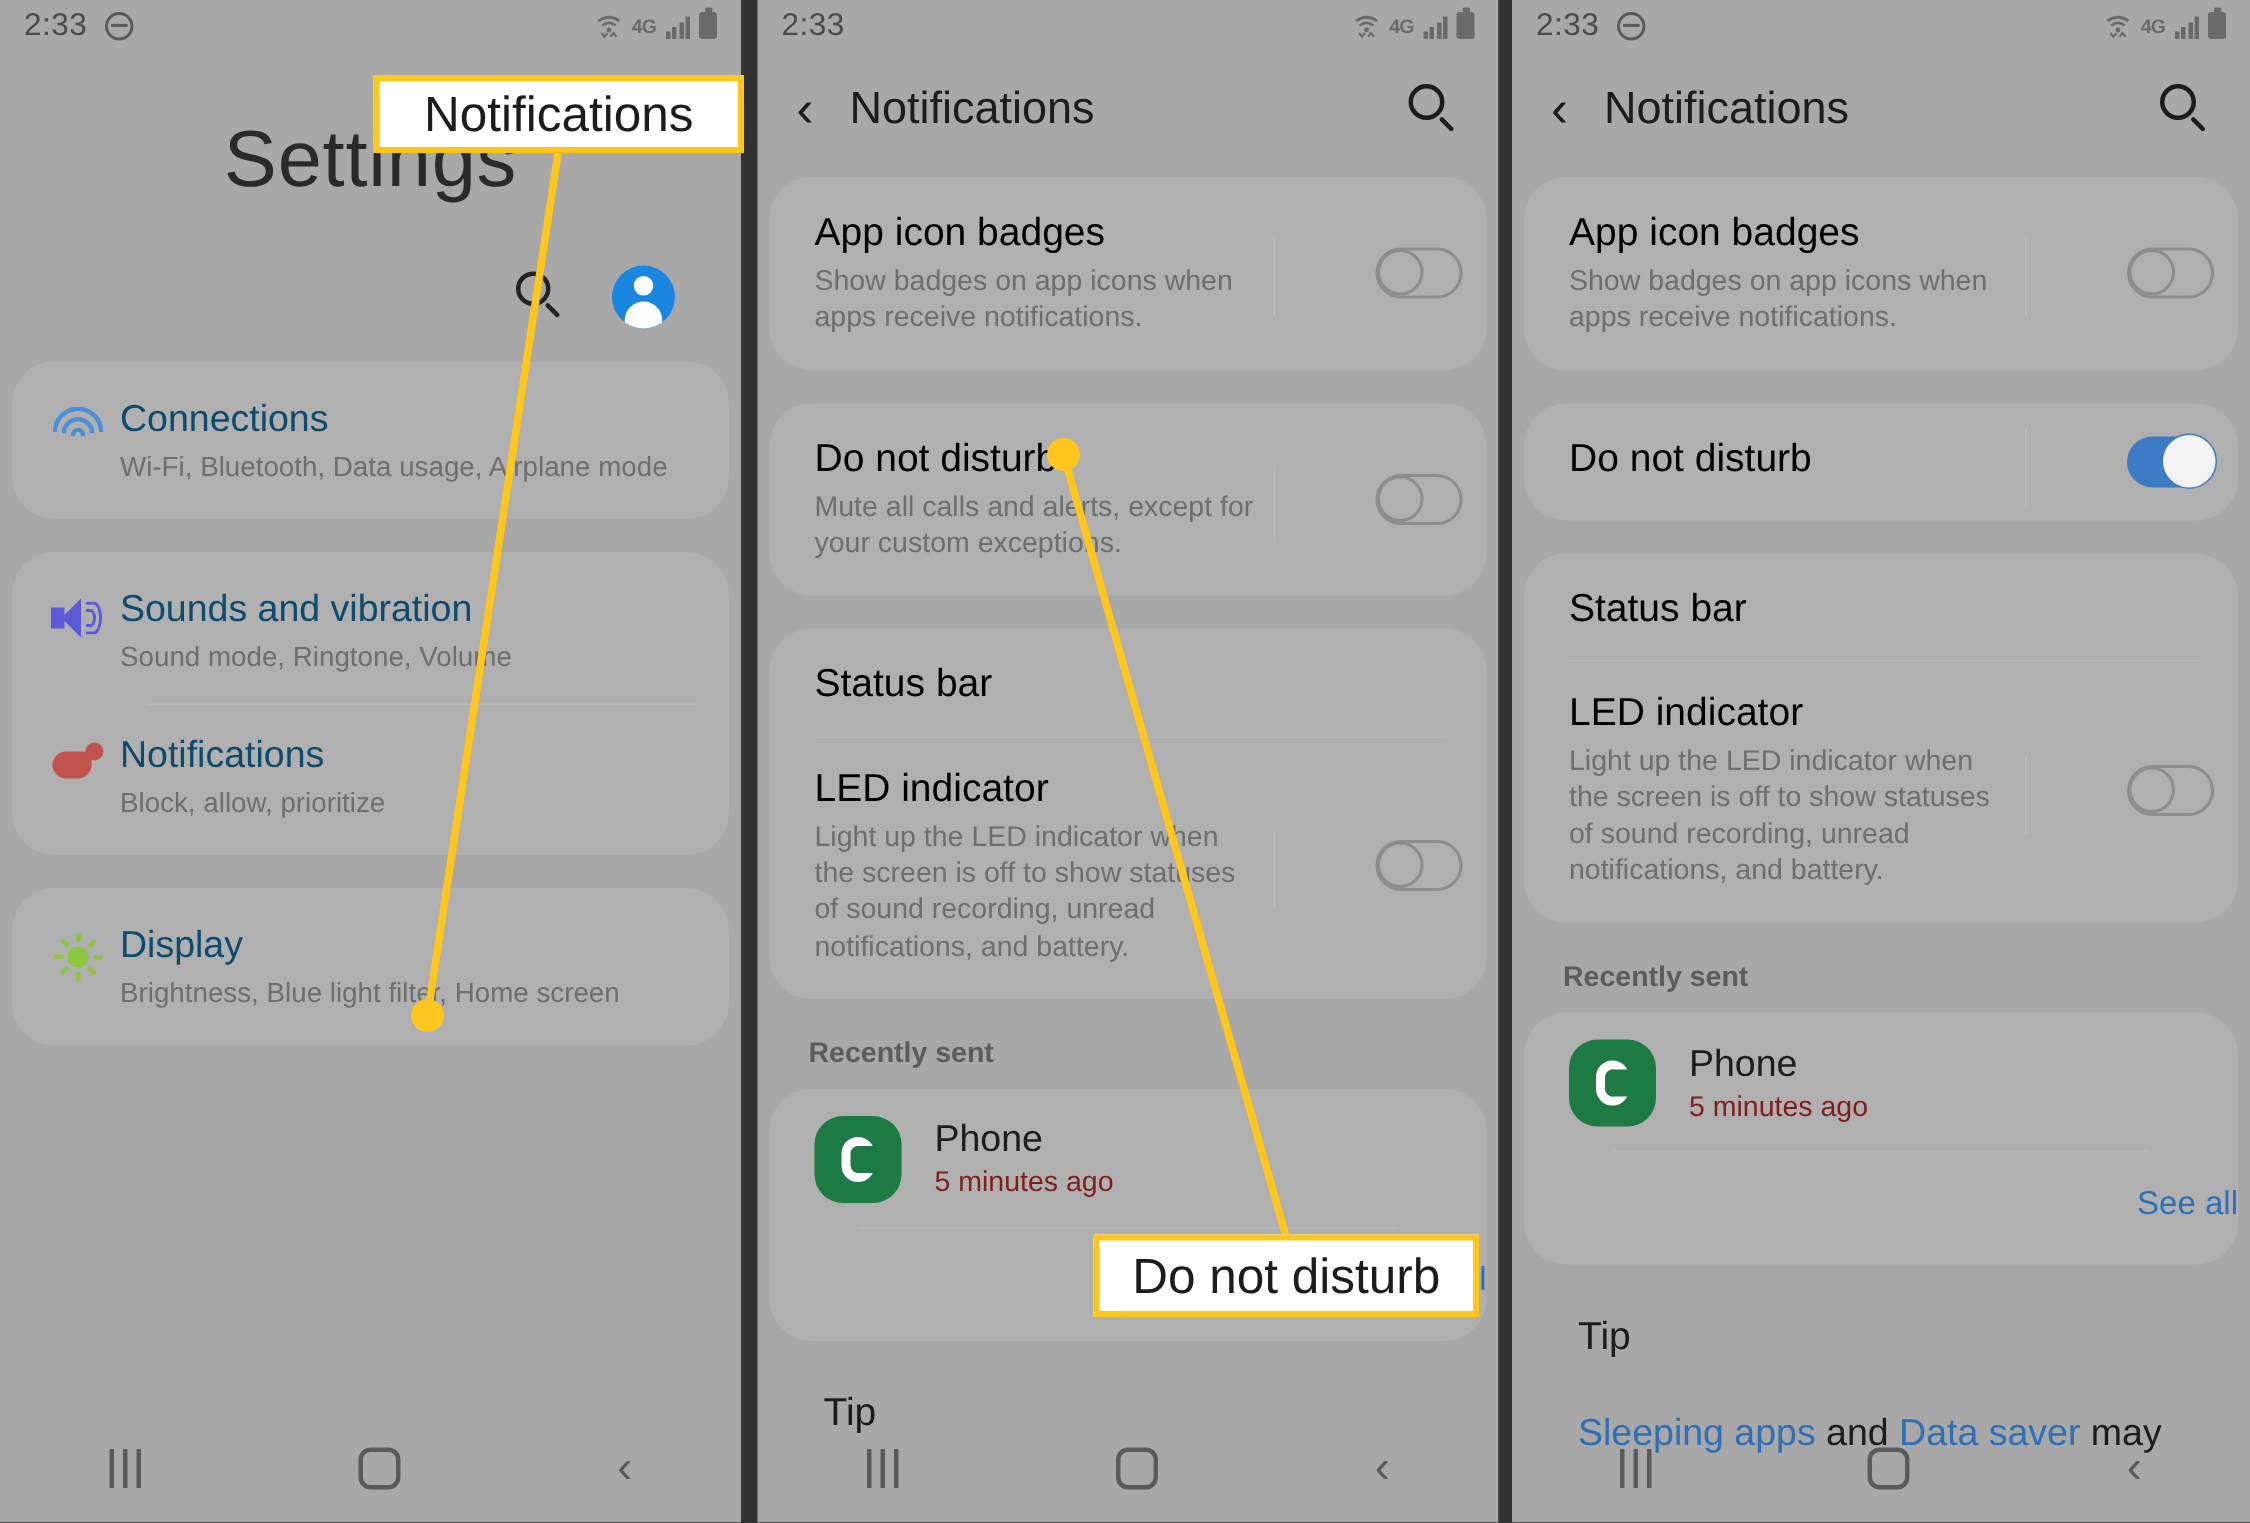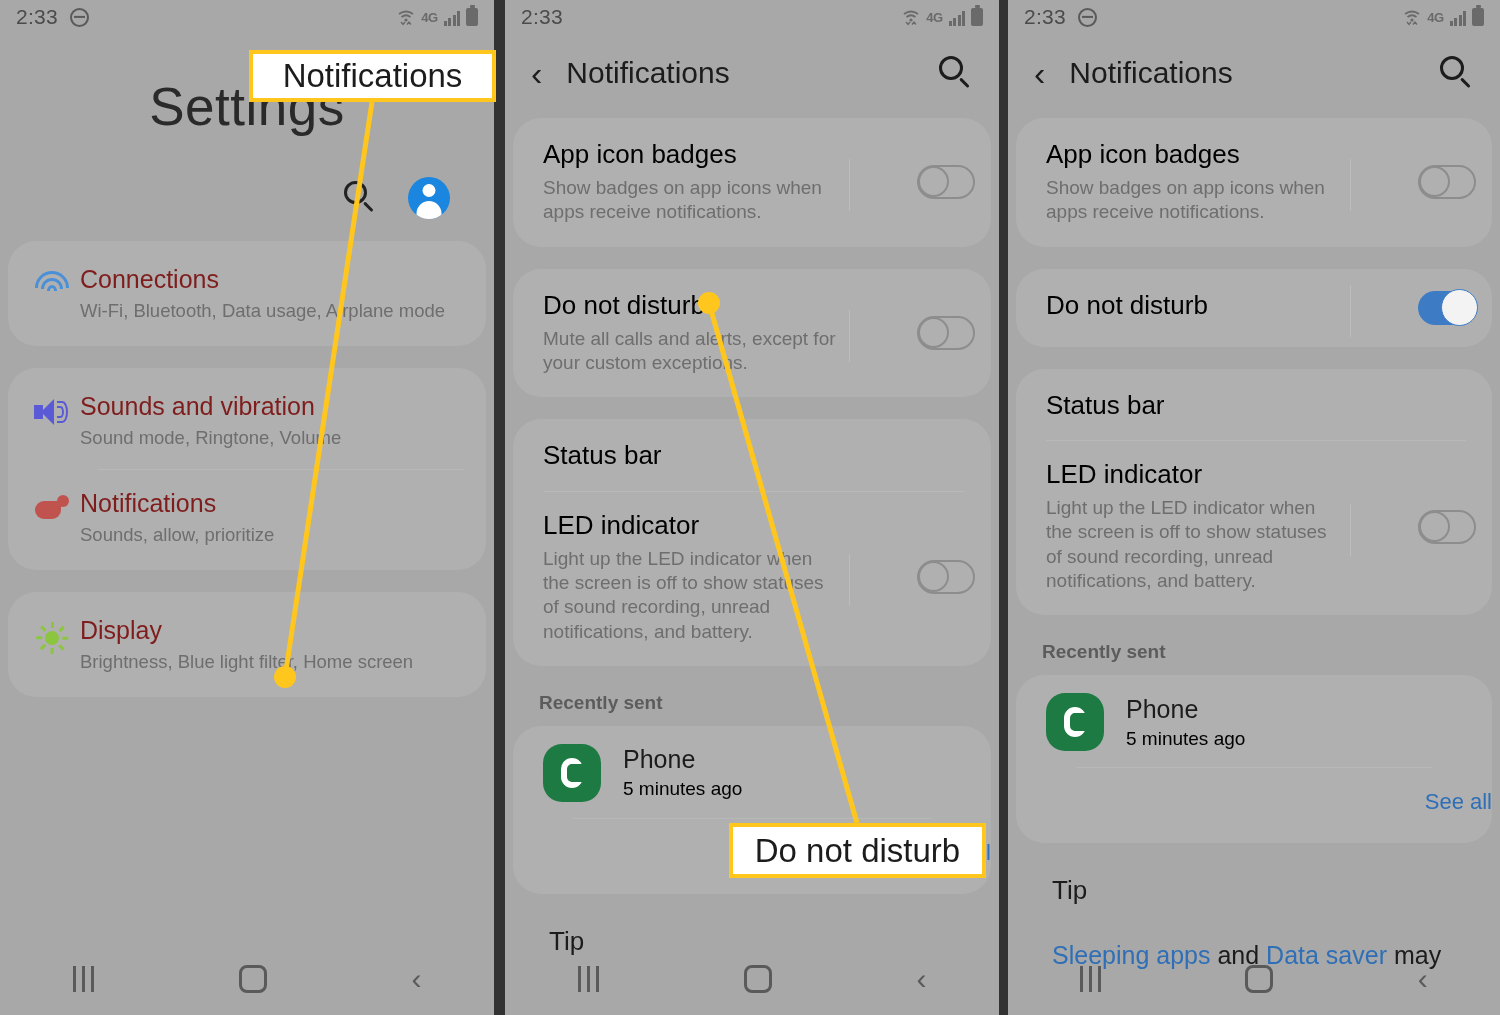--- a/index.html
+++ b/index.html
@@ -62,21 +62,21 @@
   .avatar::after{content:"";position:absolute;left:50%;top:24px;width:25px;height:22px;border-radius:13px 13px 0 0;background:#fff;transform:translateX(-50%);}
 
   .scard{
     margin:22px 8px 0 8px;background:#b0b0b0;border-radius:28px;
     padding:4px 0;
   }
   .srow{display:flex;align-items:flex-start;padding:20px 22px 20px 16px;position:relative;}
   .srow + .srow::before{content:"";position:absolute;left:90px;right:22px;top:0;height:1px;background:#b8b8b8;}
   .srow .sico{width:56px;flex:0 0 56px;display:flex;align-items:center;justify-content:center;padding-top:6px;}
   .srow .stxt{flex:1;}
-  .srow .stitle{font-size:25px;color:#7f1d1d;line-height:1.15;}
+  .srow .stitle{font-size:25px;color:#0c4a6e;line-height:1.15;}
   .srow .ssub{font-size:18.5px;color:#6e6e6e;margin-top:6px;line-height:1.2;}
 
   
   .ico-wifi{width:34px;height:26px;position:relative;}
   .ico-wifi i{position:absolute;left:50%;transform:translateX(-50%);border:3px solid #4a90d9;border-bottom:none;border-radius:50% 50% 0 0 / 100% 100% 0 0;box-sizing:border-box;}
   .ico-wifi i:nth-child(1){width:34px;height:17px;top:0;}
   .ico-wifi i:nth-child(2){width:22px;height:11px;top:7px;}
   .ico-wifi i:nth-child(3){width:10px;height:6px;top:14px;border-width:3px;}
   .ico-snd{width:36px;height:28px;position:relative;}
   .ico-snd .spk{position:absolute;left:0;top:7px;width:9px;height:14px;background:#5a5ad6;}
@@ -118,21 +118,21 @@
   .toggle.on{background:#3d7cc4;}
   .toggle.on::after{content:"";position:absolute;right:-2px;top:-2px;width:37px;height:37px;border-radius:50%;background:#f3f3f3;border:1.5px solid #3d7cc4;box-sizing:border-box;}
 
   .sect-label{font-size:19px;color:#5c5c5c;font-weight:bold;padding:26px 0 0 34px;}
   .approw{display:flex;align-items:center;padding:16px 16px 16px 30px;}
   .appicon{width:58px;height:58px;border-radius:19px;background:#1e7a43;position:relative;flex:0 0 58px;}
   .appicon::before{content:"";position:absolute;left:18px;top:14px;width:22px;height:30px;border:6px solid #fff;border-radius:11px;box-sizing:border-box;}
   .appicon::after{content:"";position:absolute;left:28px;top:20px;width:16px;height:18px;background:#1e7a43;}
   .appmeta{margin-left:22px;}
   .appname{font-size:25px;color:#1c1c1c;}
-  .apptime{font-size:19px;color:#000000;margin-top:4px;}
+  .apptime{font-size:19px;color:#7f1d1d;margin-top:4px;}
   .seeall-wrap{position:relative;padding:22px 0 26px 0;text-align:right;}
   .seeall-wrap::before{content:"";position:absolute;left:60px;right:60px;top:0;height:1px;background:#b8b8b8;}
   .seeall{font-size:22px;color:#2e6fb7;}
 
   .tip{font-size:26px;color:#1c1c1c;padding:32px 0 0 44px;}
   .tip-body{font-size:25px;color:#2e6fb7;padding:34px 0 0 44px;line-height:1.2;}
   .tip-body .plain{color:#1c1c1c;}
 
   
   .navbar{position:absolute;left:0;right:0;bottom:0;height:72px;display:flex;align-items:center;justify-content:space-around;}
@@ -223,21 +223,21 @@
       </div>
       <div class="srow">
         <span class="sico">
           <span class="ico-notif">
               <span class="body"></span>
               <span class="dot"></span>
             </span>
         </span>
         <span class="stxt">
           <span class="stitle" style="display:block">Notifications</span>
-          <span class="ssub" style="display:block">Sounds, allow, prioritize</span>
+          <span class="ssub" style="display:block">Block, allow, prioritize</span>
         </span>
       </div>
     </div>
 
     <div class="scard">
       <div class="srow">
         <span class="sico">
           <span class="ico-sun" id="sun-icon">
               <span class="core"></span>
               <span class="ray" style="transform: rotate(0deg);"></span>

